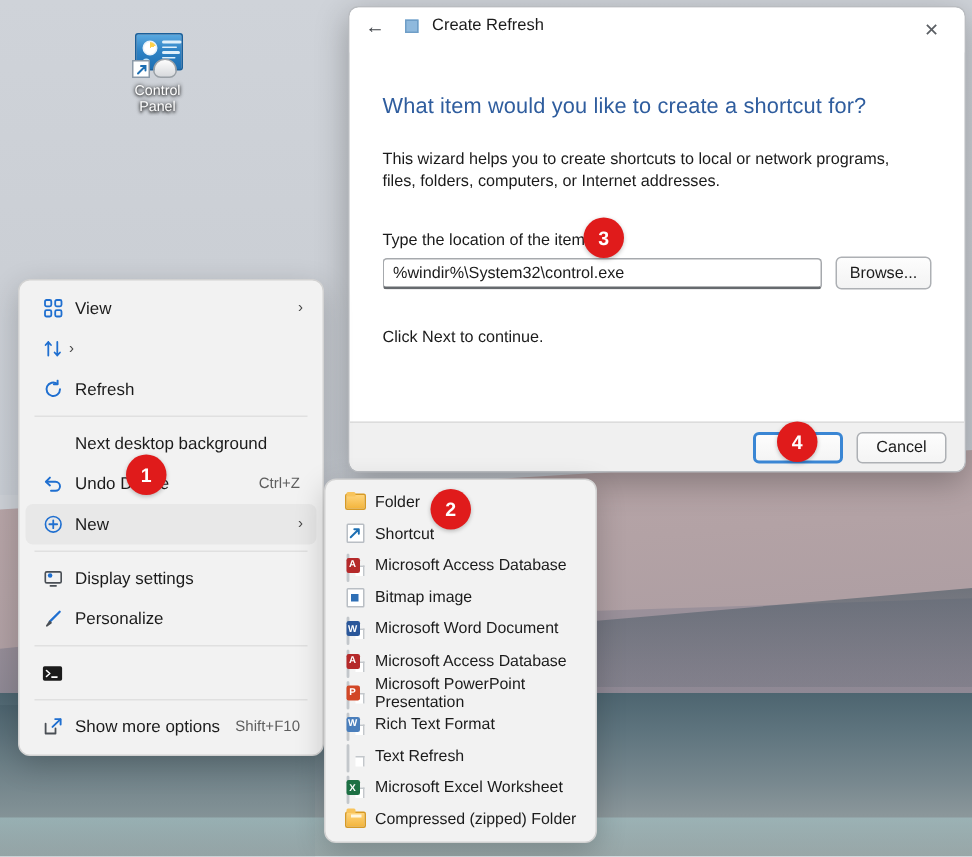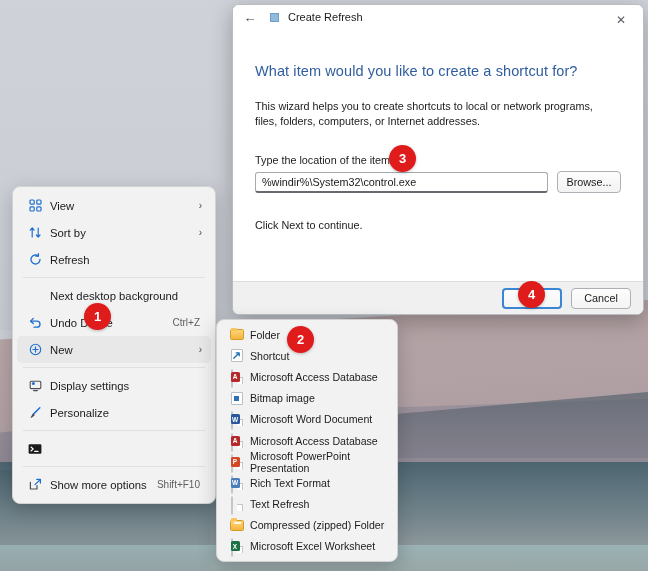--- a/index.html
+++ b/index.html
@@ -260,20 +260,41 @@
   <div class="wall">
     <div class="wall-sky"></div>
     <div class="wall-dune1"></div>
     <div class="wall-dune2"></div>
     <div class="wall-shadow"></div>
     <div class="wall-water"></div>
     <div class="wall-water-l"></div>
     <div class="wall-water-band"></div>
   </div>
 
+  <div class="desk-icon">
+    <div class="di-glyph">
+      <div class="di-win">
+        <div class="di-pie"></div>
+        <div class="di-lines">
+            <i></i>
+            <i></i>
+            <i></i>
+            <i></i>
+          </div>
+        <div class="di-dot"></div>
+      </div>
+      <div class="di-mouse"></div>
+      <div class="di-arrow">
+        <svg width="9" height="9" viewBox="0 0 9 9">
+            <path d="M2 7 L7 2 M4 2 H7 V5" stroke="#1d6fb3" stroke-width="1.3" fill="none" stroke-linecap="round"></path>
+          </svg>
+      </div>
+    </div>
+    <div class="di-label"><span>Control</span><br><span>Panel</span></div>
+  </div>
 
   <div class="dialog">
     <div class="dlg-titlebar">
       <div class="dlg-navrow">
         <div class="dlg-back">
             <span>←</span>
           </div>
         <div class="dlg-appicon">
             <div class="sq"></div>
           </div>
@@ -315,21 +336,20 @@
       <span class="cm-chev">›</span>
     </div>
 
     <div class="cm-item">
       <span class="cm-ico">
         <svg width="13" height="13" viewBox="0 0 13 13">
             <path d="M3.2 11 V2 M3.2 2 L1.4 4 M3.2 2 L5 4" stroke="#1f6fd0" stroke-width="1.2" fill="none" stroke-linecap="round"></path>
             <path d="M9.2 2 V11 M9.2 11 L7.4 9 M9.2 11 L11 9" stroke="#1f6fd0" stroke-width="1.2" fill="none" stroke-linecap="round"></path>
           </svg>
       </span>
-      <span class="cm-label">Sort by</span>
       <span class="cm-chev">›</span>
     </div>
 
     <div class="cm-item">
       <span class="cm-ico">
         <svg width="13" height="13" viewBox="0 0 13 13">
             <path d="M11 6.5 A4.5 4.5 0 1 1 9.2 2.9" stroke="#1f6fd0" stroke-width="1.3" fill="none" stroke-linecap="round"></path>
             <path d="M9.4 0.7 V3.2 H6.9" stroke="#1f6fd0" stroke-width="1.3" fill="none" stroke-linecap="round" stroke-linejoin="round"></path>
           </svg>
       </span>
@@ -482,30 +502,30 @@
 
     <div class="sm-item">
       <span class="sm-ico">
         <span class="fi"><span class="fi-paper"></span><span class="fi-fold"></span></span>
       </span>
       <span class="sm-label">Text Refresh</span>
     </div>
 
     <div class="sm-item">
       <span class="sm-ico">
+        <span class="fi"><span class="fi-paper"></span><span class="fi-fold"></span><span class="fi-tab" style="background:#1d7044">X</span></span>
+      </span>
+      <span class="sm-label">Microsoft Excel Worksheet</span>
+    </div>
+
+    <div class="sm-item">
+      <span class="sm-ico">
           <span class="folder-ico zip-ico"></span>
         </span>
       <span class="sm-label">Compressed (zipped) Folder</span>
-    </div>
-
-    <div class="sm-item">
-      <span class="sm-ico">
-        <span class="fi"><span class="fi-paper"></span><span class="fi-fold"></span><span class="fi-tab" style="background:#1d7044">X</span></span>
-      </span>
-      <span class="sm-label">Microsoft Excel Worksheet</span>
     </div>
   </div>
 
   <div class="badge" id="badge0" style="left: 84px; top: 303px; background: rgb(224, 27, 27);">1</div>
   <div class="badge" id="badge1" style="left: 287px; top: 326px; background: rgb(224, 27, 27);">2</div>
   <div class="badge" id="badge2" style="left: 389px; top: 145px; background: rgb(224, 27, 27);">3</div>
   <div class="badge" id="badge3" style="left: 518px; top: 281px; background: rgb(224, 27, 27);">4</div>
 
 </div>
 

